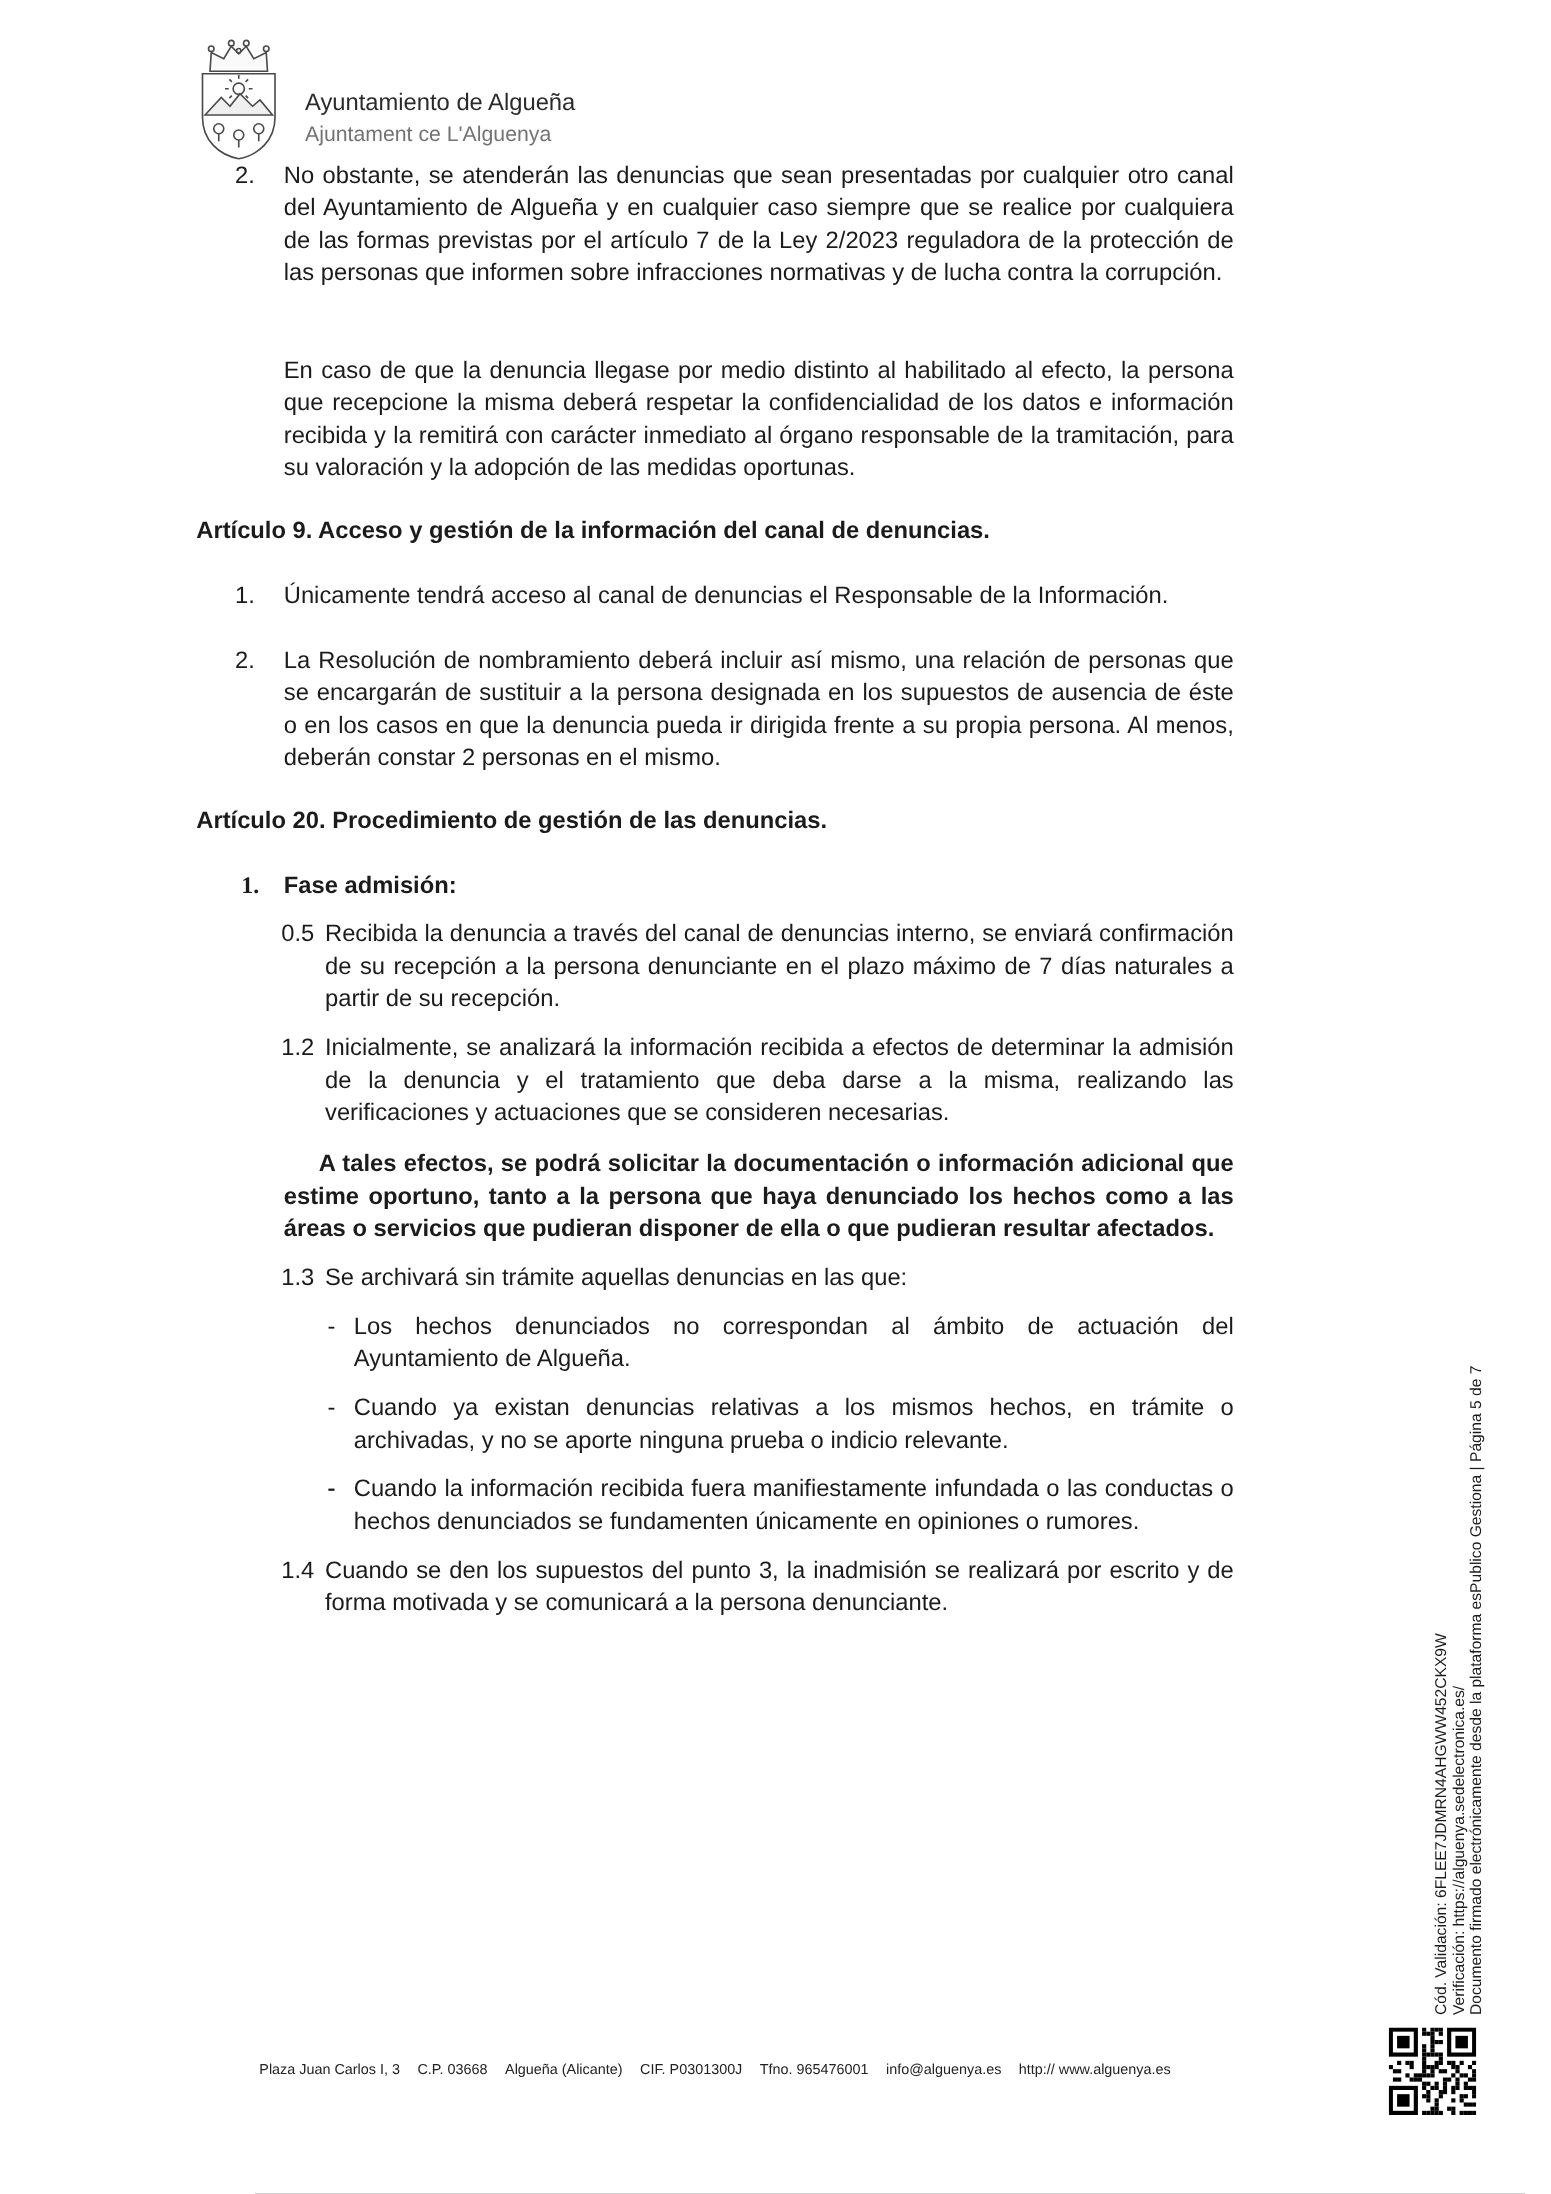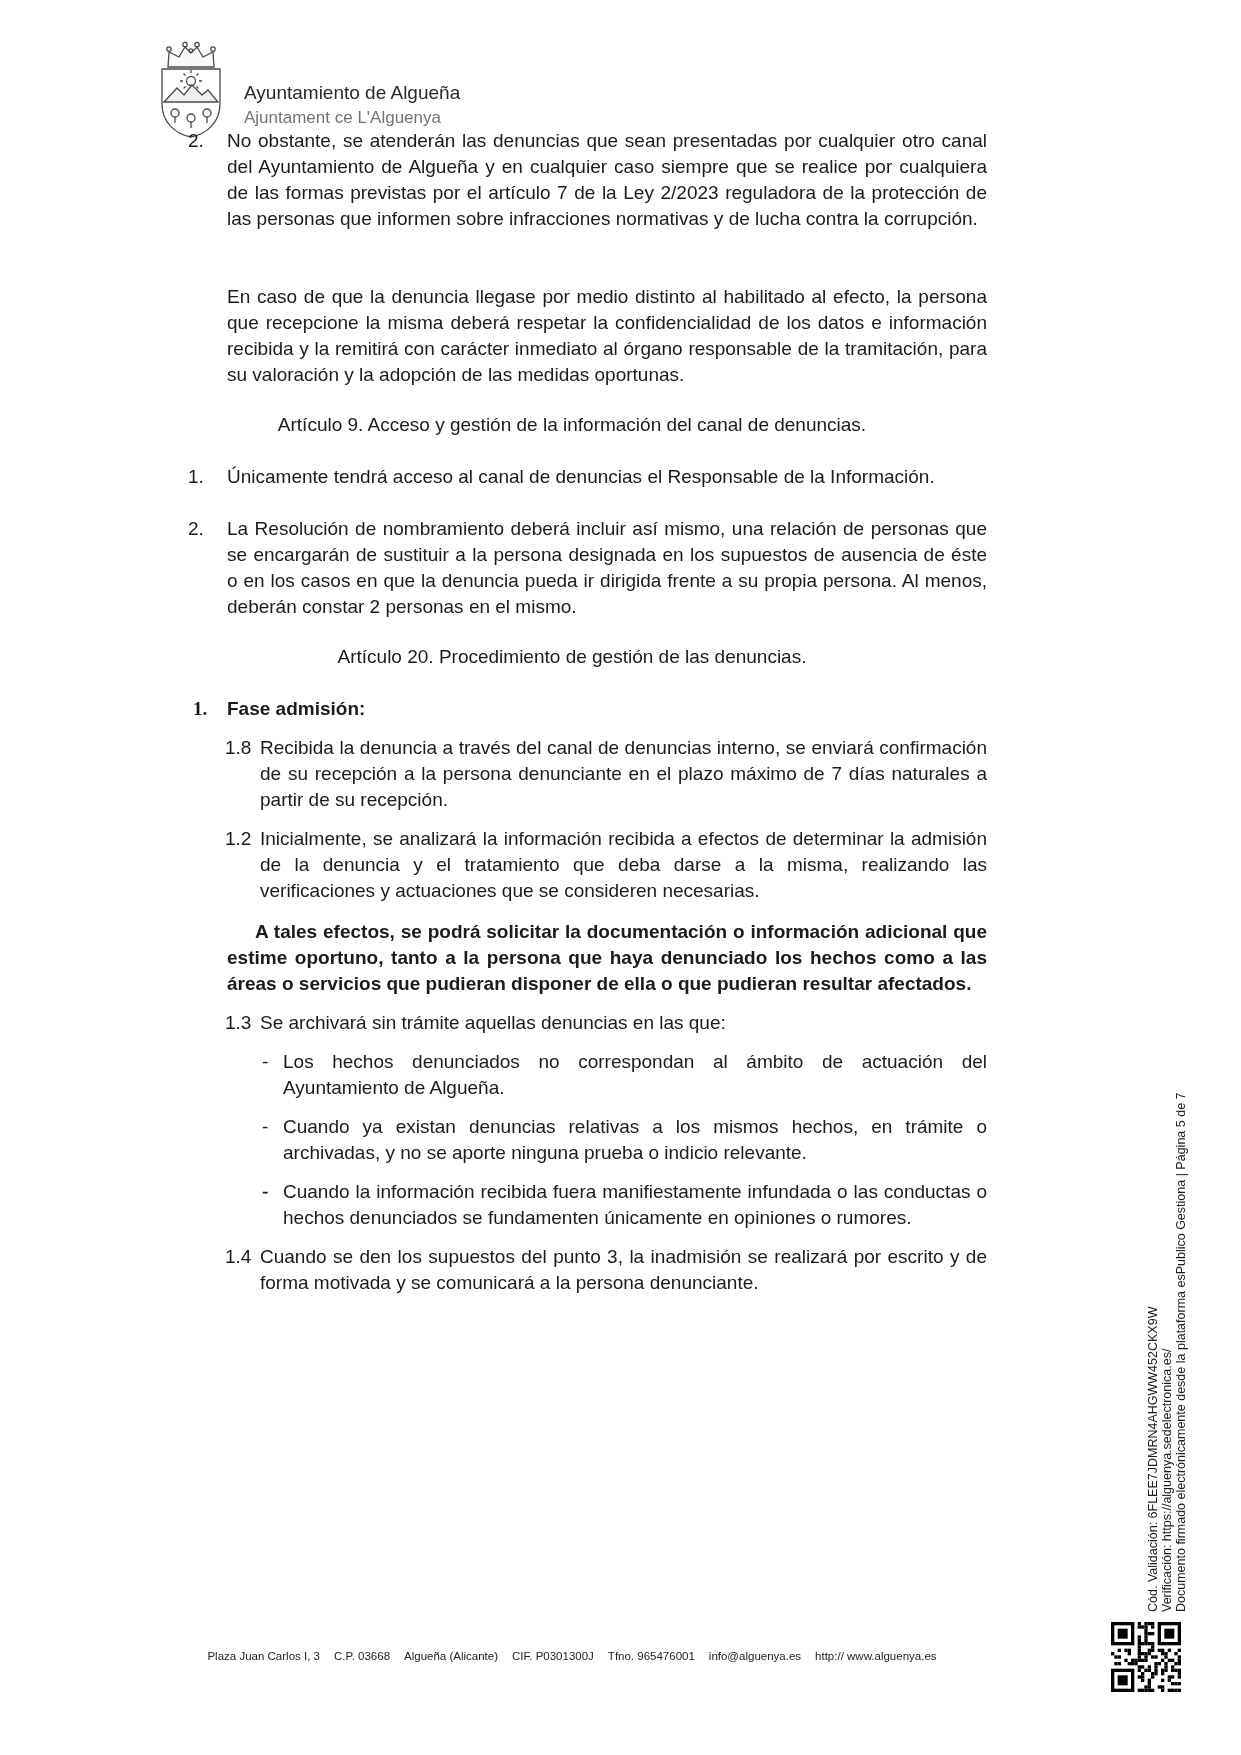--- a/index.html
+++ b/index.html
@@ -6,33 +6,33 @@
   .page{
     position:relative;
     width:1241px;height:1755px;
     background:#ffffff;
     font-family:"Liberation Sans", sans-serif;
     color:#1b1b1b;
     margin:0 auto;
     overflow:hidden;
   }
   
-  .hdr{position:absolute;left:150px;top:40px;display:flex;align-items:flex-start;}
+  .hdr{position:absolute;left:150px;top:30px;display:flex;align-items:flex-start;}
   .hdr .names{margin-left:12px;margin-top:40px;}
   .hdr .name1{font-size:19px;color:#2a2a2a;line-height:26px;}
   .hdr .name2{font-size:17px;color:#737373;line-height:24px;}
   
   .content{
     position:absolute;left:157px;top:128px;width:830px;
     font-size:19px;line-height:26px;text-align:justify;
   }
   .li{position:relative;padding-left:70px;}
   .li .num{position:absolute;left:31px;top:0;}
   .p-plain{margin:52px 0 0 70px;}
-  h2.art{font-size:19px;line-height:26px;font-weight:normal;margin:24px 0 0 0;text-align:center;}
+  h2.art{font-size:19px;line-height:26px;font-weight:bold;margin:24px 0 0 0;text-align:left;}
   .gap26{margin-top:26px;}
   .gap13{margin-top:13px;}
   .fase{position:relative;padding-left:70px;font-weight:bold;text-align:left;}
   .fase .num{position:absolute;left:36px;top:0;font-family:"Liberation Serif", serif;}
   .sub{position:relative;padding-left:103px;}
   .sub .num{position:absolute;left:68px;top:0;}
   .tales{margin:15px 0 0 70px;text-indent:28px;font-weight:bold;}
   .dash{position:relative;padding-left:126px;}
   .dash .num{position:absolute;left:105px;top:0;}
   
@@ -106,21 +106,21 @@
     </div>
 
     <h2 class="art gap26">Artículo 20. Procedimiento de gestión de las denuncias.</h2>
 
     <div class="fase gap26">
       <span class="num">1.</span>
       <span>Fase admisión:</span>
     </div>
 
     <div class="sub gap13">
-      <span class="num">1.8</span>
+      <span class="num">0.5</span>
       <span>Recibida la denuncia a través del canal de denuncias interno, se enviará confirmación de su recepción a la persona denunciante en el plazo máximo de 7 días naturales a partir de su recepción.</span>
     </div>
 
     <div class="sub gap13">
       <span class="num">1.2</span>
       <span>Inicialmente, se analizará la información recibida a efectos de determinar la admisión de la denuncia y el tratamiento que deba darse a la misma, realizando las verificaciones y actuaciones que se consideren necesarias.</span>
     </div>
 
     <p class="tales">A tales efectos, se podrá solicitar la documentación o información adicional que estime oportuno, tanto a la persona que haya denunciado los hechos como a las áreas o servicios que pudieran disponer de ella o que pudieran resultar afectados.</p>
 

